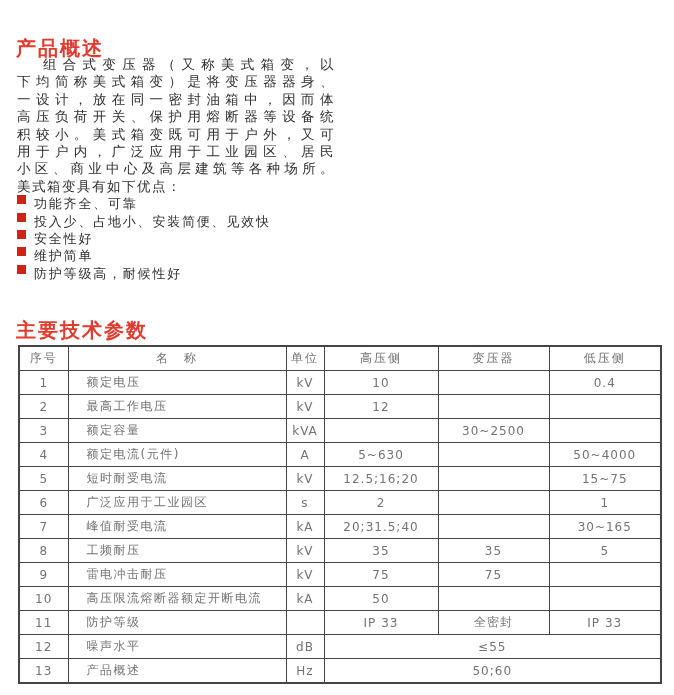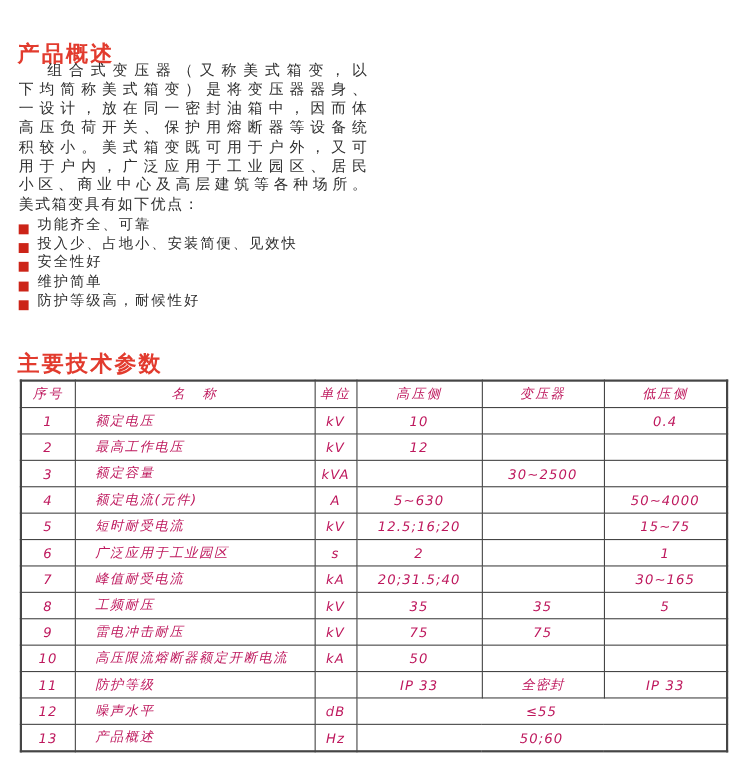--- a/index.html
+++ b/index.html
@@ -17,27 +17,27 @@
 
   .overview-text { position:absolute; left:17px; top:56px; width:317px; font-size:13.5px; }
   .para-line {
     height:17.4px; line-height:17.4px; letter-spacing:0.5px;
     text-align:justify; text-align-last:justify; white-space:nowrap;
   }
   .para-line.first { padding-left:26px; }
   .para-line.last  { text-align-last:left; letter-spacing:1.5px; }
 
   .bullet-list { margin:0; padding:0; list-style:none; }
-  .bullet-item { display:flex; align-items:flex-end; height:17.4px; font-size:13px; letter-spacing:1.8px; }
+  .bullet-item { display:flex; align-items:flex-start; height:17.4px; font-size:13px; letter-spacing:1.8px; }
   .bullet-sq { flex:0 0 auto; width:9px; height:9px; background:#cc2418; margin-right:8px; }
 
   .tech-table {
     position:absolute; left:18px; top:345px; width:642px;
     border-collapse:collapse; table-layout:fixed;
-    font-size:12px; color:#be185d;font-style:italic;
+    font-size:12px; color:#737373;
   }
   .tech-table, .tech-table th, .tech-table td { border:1px solid #454545; }
   .tech-table { border-width:2px; }
   .tech-table th, .tech-table td {
     height:23px; padding:0 2px; text-align:center; vertical-align:middle;
     font-weight:normal; letter-spacing:1px; overflow:hidden; white-space:nowrap;
   }
   .tech-table td.name-cell { text-align:left; padding-left:18px; letter-spacing:1.5px; }
   .tech-table th { letter-spacing:2px; }
 </style>

